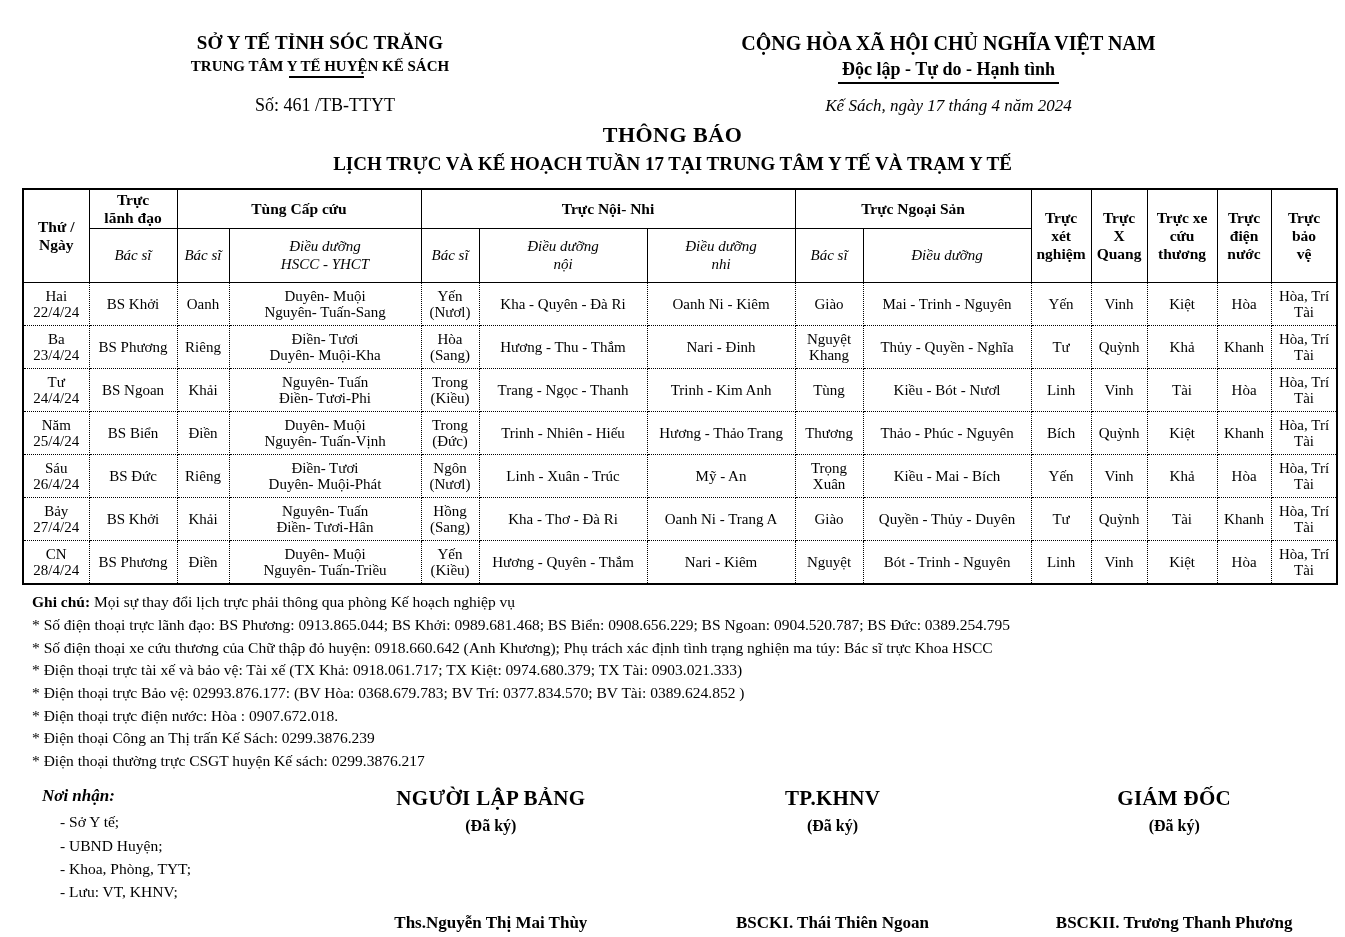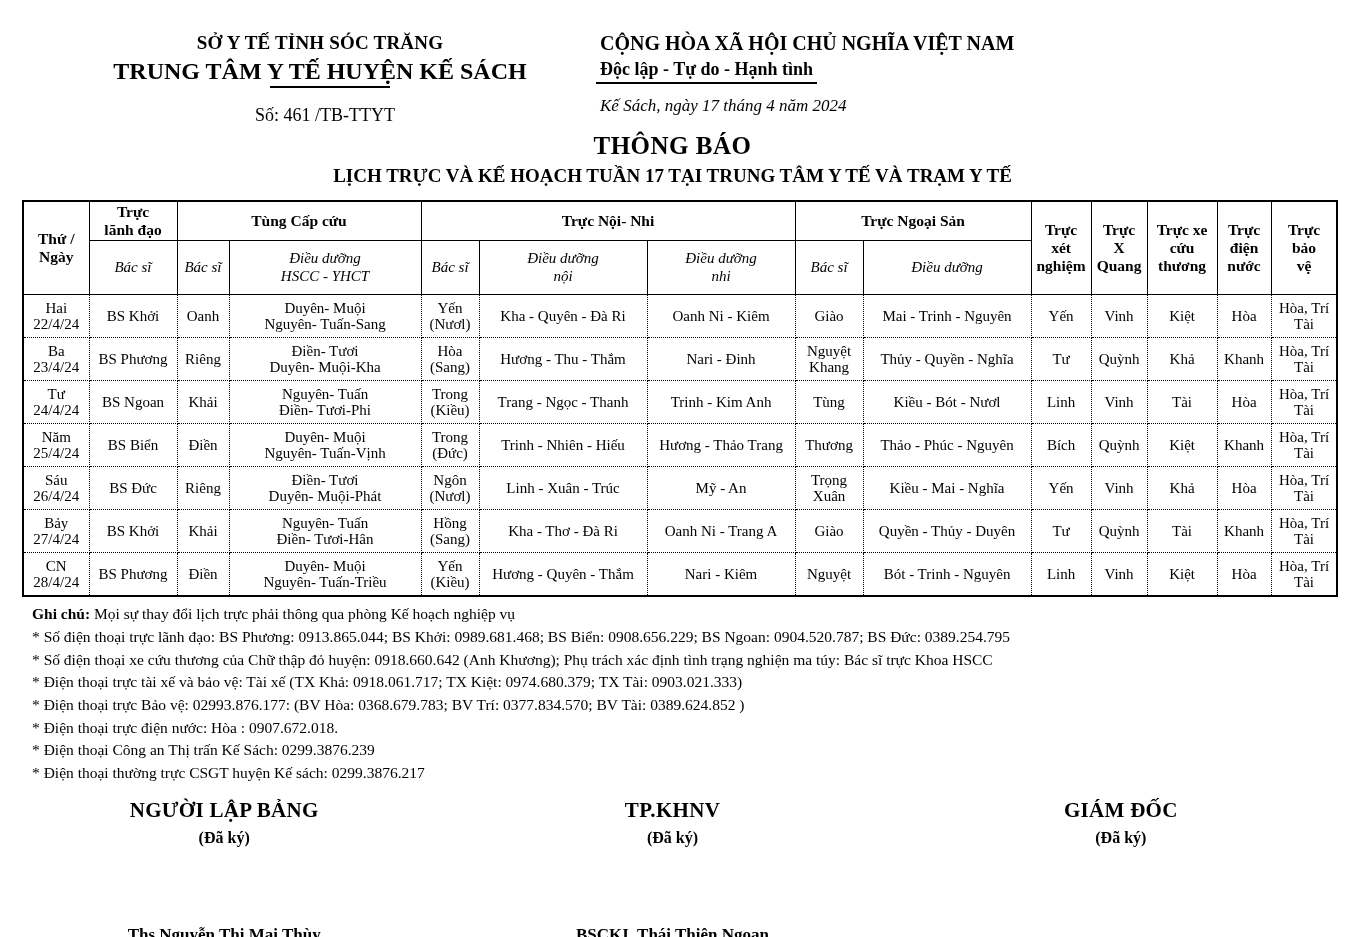--- a/index.html
+++ b/index.html
@@ -22,30 +22,31 @@
     padding: 32px 0 0 0;
   }
   .hdr-left {
     width: 600px;
     text-align: center;
     padding-left: 40px;
     box-sizing: border-box;
   }
   .hdr-right {
     flex: 1;
+    text-align: center;
     padding-right: 48px;
     box-sizing: border-box;
   }
   .org-line1 {
     font-size: 19px;
     font-weight: bold;
     letter-spacing: .2px;
   }
   .org-line2 {
-    font-size: 24px;
+    font-size: 15px;
     font-weight: bold;
     margin-top: 4px;
     display: inline-block;
     position: relative;
   }
   .org-line2::after {
     content: "";
     position: absolute;
     left: 38%;
     right: 33%;
@@ -83,21 +84,21 @@
     font-size: 17px;
     font-style: italic;
     margin-top: 16px;
   }
 
   .title-block {
     text-align: center;
     margin-top: 6px;
   }
   .title-main {
-    font-size: 25px;
+    font-size: 22px;
     font-weight: bold;
     letter-spacing: .5px;
   }
   .title-sub {
     font-size: 19px;
     font-weight: bold;
     margin-top: 5px;
   }
 
   
@@ -367,21 +368,21 @@
           <td style="white-space: pre-line;">BS Đức</td>
           <td style="white-space: pre-line;">Riêng</td>
           <td style="white-space: pre-line;">Điền- Tươi
 Duyên- Muội-Phát</td>
           <td style="white-space: pre-line;">Ngôn
 (Nươl)</td>
           <td style="white-space: pre-line;">Linh - Xuân - Trúc</td>
           <td style="white-space: pre-line;">Mỹ   -   An</td>
           <td style="white-space: pre-line;">Trọng
 Xuân</td>
-          <td style="white-space: pre-line;">Kiều - Mai - Nghĩa</td>
+          <td style="white-space: pre-line;">Kiều - Mai - Bích</td>
           <td style="white-space: pre-line;">Yến</td>
           <td style="white-space: pre-line;">Vinh</td>
           <td style="white-space: pre-line;">Khả</td>
           <td style="white-space: pre-line;">Hòa</td>
           <td style="white-space: pre-line;">Hòa, Trí
 Tài</td>
         </tr>
         <tr>
           <td class="daycell" style="white-space: pre-line;">Bảy
 27/4/24</td>
@@ -435,27 +436,37 @@
       <div>* Số điện thoại xe cứu thương của Chữ thập đỏ huyện: 0918.660.642 (Anh Khương); Phụ trách xác định tình trạng nghiện ma túy: Bác sĩ trực Khoa HSCC</div>
       <div>* Điện thoại trực tài xế và bảo vệ: Tài  xế (TX  Khả: 0918.061.717;  TX Kiệt: 0974.680.379; TX Tài: 0903.021.333)</div>
       <div>* Điện thoại trực Bảo vệ: 02993.876.177: (BV Hòa: 0368.679.783; BV Trí: 0377.834.570; BV  Tài: 0389.624.852 )</div>
       <div>* Điện thoại trực điện nước: Hòa : 0907.672.018.</div>
       <div>* Điện thoại Công an Thị trấn Kế Sách: 0299.3876.239</div>
       <div>* Điện thoại thường trực CSGT huyện Kế sách: 0299.3876.217</div>
     </div>
 </div>
 
 <div class="footer">
+  <div class="recv">
+    <div class="recv-title">Nơi nhận:</div>
+    <ul id="recv-list">
+        <li>- Sở Y tế;</li>
+        <li>- UBND Huyện;</li>
+        <li>- Khoa, Phòng, TYT;</li>
+        <li>- Lưu: VT, KHNV;</li>
+      </ul>
+  </div>
   <div class="sig-col">
     <div class="sig-title">NGƯỜI LẬP BẢNG</div>
     <div class="sig-signed">(Đã ký)</div>
     <div class="sig-name">Ths.Nguyễn Thị Mai Thùy</div>
   </div>
   <div class="sig-col">
     <div class="sig-title">TP.KHNV</div>
     <div class="sig-signed">(Đã ký)</div>
     <div class="sig-name">BSCKI. Thái Thiên Ngoan</div>
   </div>
   <div class="sig-col">
     <div class="sig-title">GIÁM ĐỐC</div>
     <div class="sig-signed">(Đã ký)</div>
+    <div class="sig-name">BSCKII. Trương Thanh Phương</div>
   </div>
 </div>
 
 </body></html>

